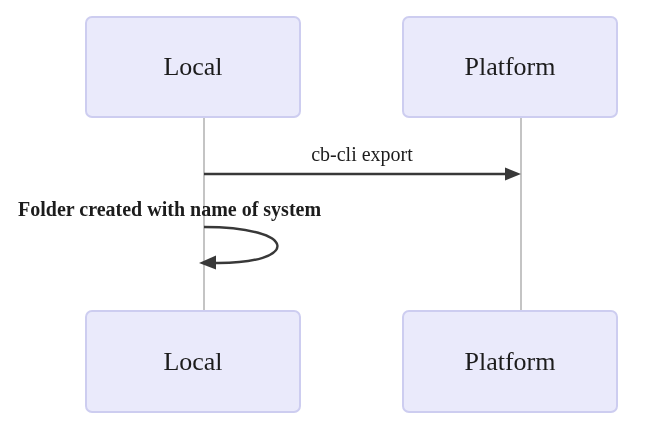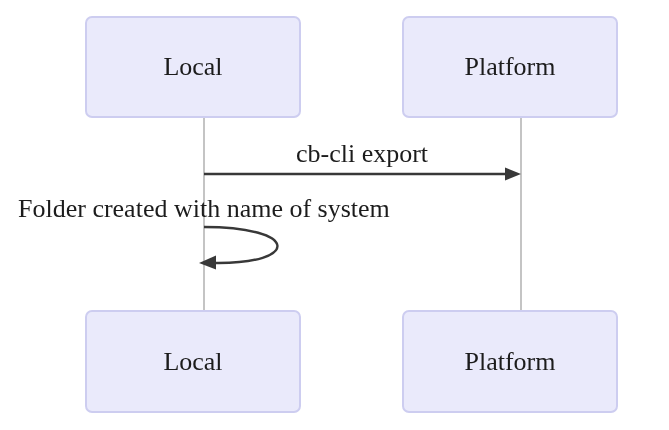--- a/index.html
+++ b/index.html
@@ -49,33 +49,34 @@
     font-size: 26px;
     color: var(--text, #1C1C1C);
     white-space: nowrap;
   }
   #actor-local-top     { left: 85px;  top: 16px;  height: 102px; }
   #actor-platform-top  { left: 402px; top: 16px;  height: 102px; }
   #actor-local-bot     { left: 85px;  top: 310px; height: 103px; }
   #actor-platform-bot  { left: 402px; top: 310px; height: 103px; }
   .msg-label {
     position: absolute;
-    font-size: 26px;
+    font-size: 20px;
     line-height: 30px;
     color: var(--text, #1C1C1C);
     white-space: nowrap;
   }
   #label-export {
     left: 362px;
     top: 139px;
     transform: translateX(-50%);
   }
   #label-loop {
     left: 18px;
     top: 194px;
+    font-weight: bold;
   }
 </style>
 </head>
 <body>
 
 <div class="canvas">
 
   <svg class="links" width="669" height="430" viewBox="0 0 669 430">
     <line class="lifeline" x1="204" y1="118" x2="204" y2="310"></line>
     <line class="lifeline" x1="521" y1="118" x2="521" y2="310"></line>

